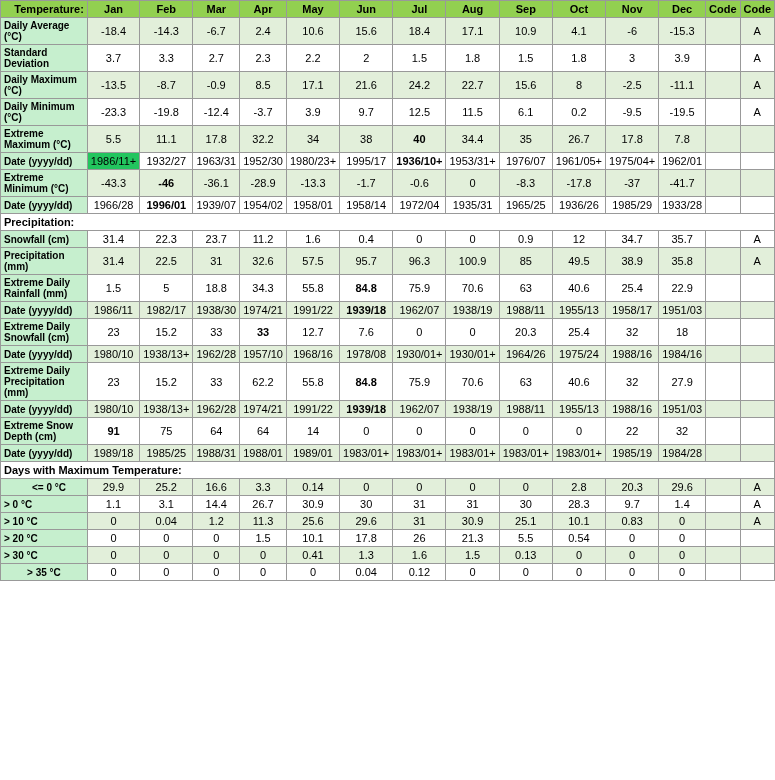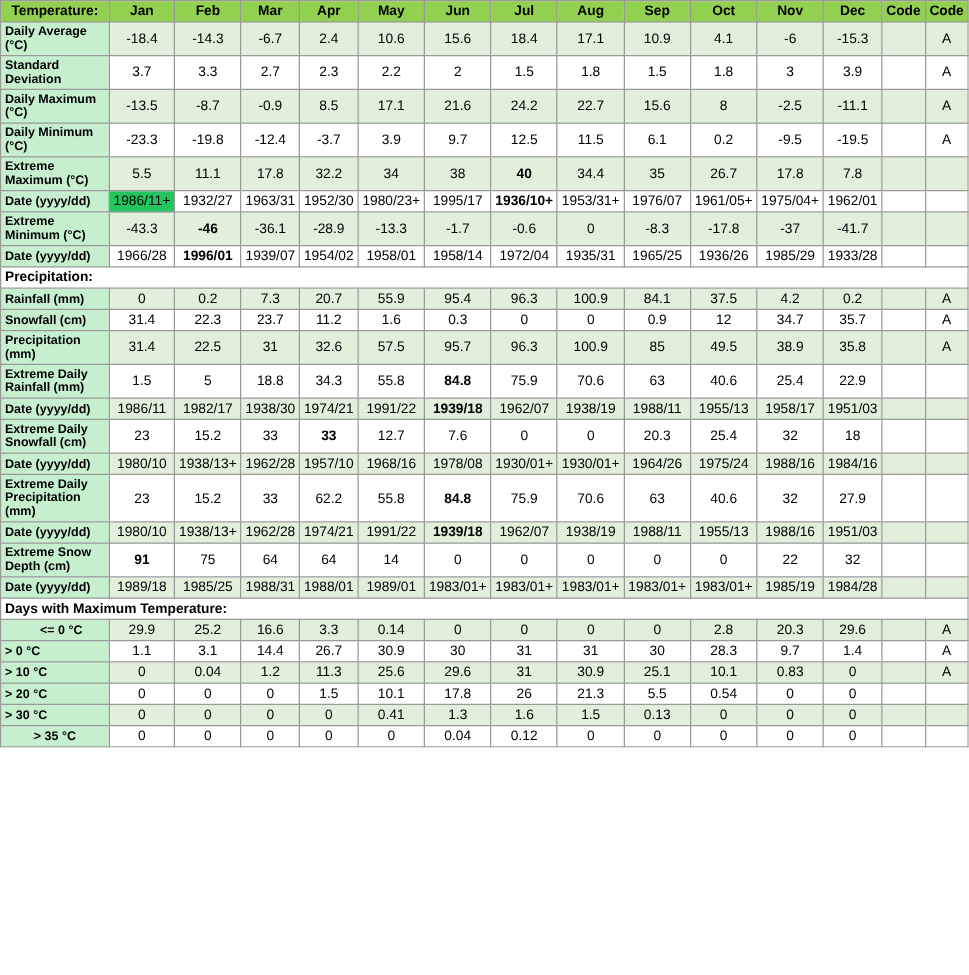--- a/index.html
+++ b/index.html
@@ -8,21 +8,21 @@
     th, td { border: 1px solid #999; padding: 2px 3px; text-align: center; vertical-align: middle; }
     th { background: #c6efce; font-weight: bold; }
     .top-header { background: #92d050; text-align: center; }
   </style>
 </head>
 <body>
 
 <table>
   <thead>
     <tr>
-      <th class="top-header" style="width:94px; text-align:center;">Temperature:</th>
+      <th class="top-header" style="width:94px; text-align:right;">Temperature:</th>
       <th class="top-header" style="width:42px;">Jan</th>
       <th class="top-header" style="width:42px;">Feb</th>
       <th class="top-header" style="width:42px;">Mar</th>
       <th class="top-header" style="width:42px;">Apr</th>
       <th class="top-header" style="width:42px;">May</th>
       <th class="top-header" style="width:42px;">Jun</th>
       <th class="top-header" style="width:42px;">Jul</th>
       <th class="top-header" style="width:42px;">Aug</th>
       <th class="top-header" style="width:42px;">Sep</th>
       <th class="top-header" style="width:42px;">Oct</th>
@@ -166,44 +166,27 @@
         <td style="background: rgb(255, 255, 255);">1936/26</td>
         <td style="background: rgb(255, 255, 255);">1985/29</td>
         <td style="background: rgb(255, 255, 255);">1933/28</td>
         <td style="background: rgb(255, 255, 255);"></td>
         <td style="background: rgb(255, 255, 255);"></td>
       </tr>
       <tr>
         <td colspan="15" style="text-align: left; font-weight: bold; background: rgb(255, 255, 255);">Precipitation:</td>
       </tr>
       <tr>
-        <td style="text-align: left; font-weight: bold; background: rgb(198, 239, 206); font-size: 10px;">Rainfall (mm)</td>
-        <td style="background: rgb(226, 239, 218);">0</td>
-        <td style="background: rgb(226, 239, 218);">0.2</td>
-        <td style="background: rgb(226, 239, 218);">7.3</td>
-        <td style="background: rgb(226, 239, 218);">20.7</td>
-        <td style="background: rgb(226, 239, 218);">55.9</td>
-        <td style="background: rgb(226, 239, 218);">95.4</td>
-        <td style="background: rgb(226, 239, 218);">96.3</td>
-        <td style="background: rgb(226, 239, 218);">100.9</td>
-        <td style="background: rgb(226, 239, 218);">84.1</td>
-        <td style="background: rgb(226, 239, 218);">37.5</td>
-        <td style="background: rgb(226, 239, 218);">4.2</td>
-        <td style="background: rgb(226, 239, 218);">0.2</td>
-        <td style="background: rgb(226, 239, 218);"></td>
-        <td style="background: rgb(226, 239, 218);">A</td>
-      </tr>
-      <tr>
         <td style="text-align: left; font-weight: bold; background: rgb(198, 239, 206); font-size: 10px;">Snowfall (cm)</td>
         <td style="background: rgb(255, 255, 255);">31.4</td>
         <td style="background: rgb(255, 255, 255);">22.3</td>
         <td style="background: rgb(255, 255, 255);">23.7</td>
         <td style="background: rgb(255, 255, 255);">11.2</td>
         <td style="background: rgb(255, 255, 255);">1.6</td>
-        <td style="background: rgb(255, 255, 255);">0.3</td>
+        <td style="background: rgb(255, 255, 255);">0.4</td>
         <td style="background: rgb(255, 255, 255);">0</td>
         <td style="background: rgb(255, 255, 255);">0</td>
         <td style="background: rgb(255, 255, 255);">0.9</td>
         <td style="background: rgb(255, 255, 255);">12</td>
         <td style="background: rgb(255, 255, 255);">34.7</td>
         <td style="background: rgb(255, 255, 255);">35.7</td>
         <td style="background: rgb(255, 255, 255);"></td>
         <td style="background: rgb(255, 255, 255);">A</td>
       </tr>
       <tr>

